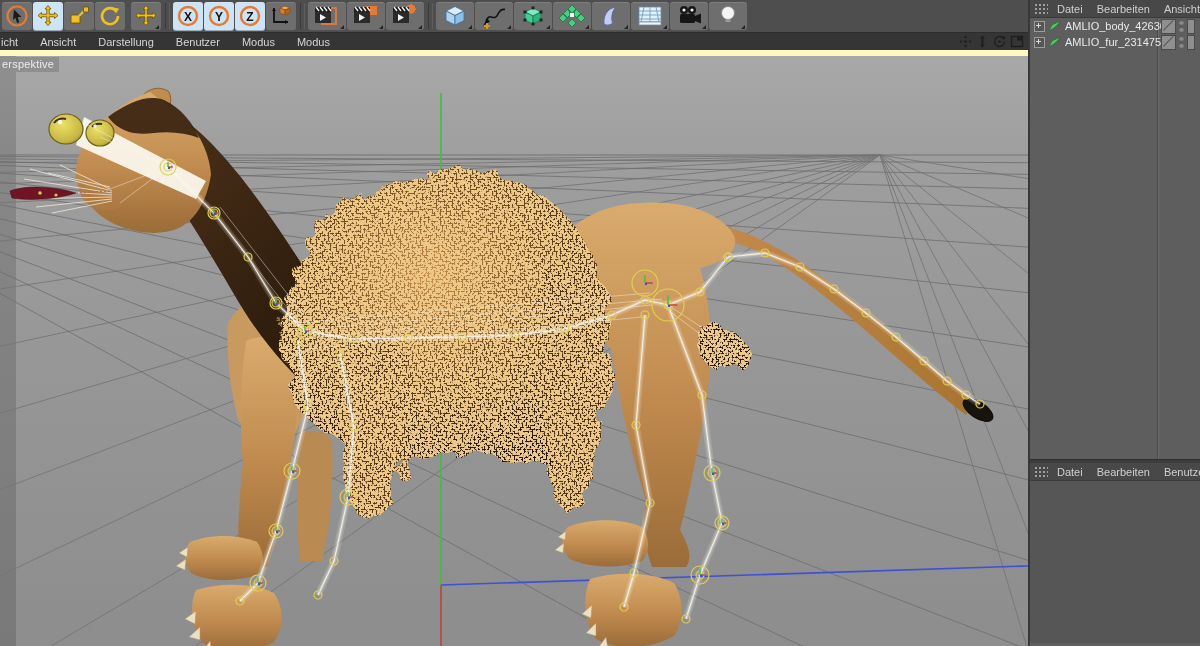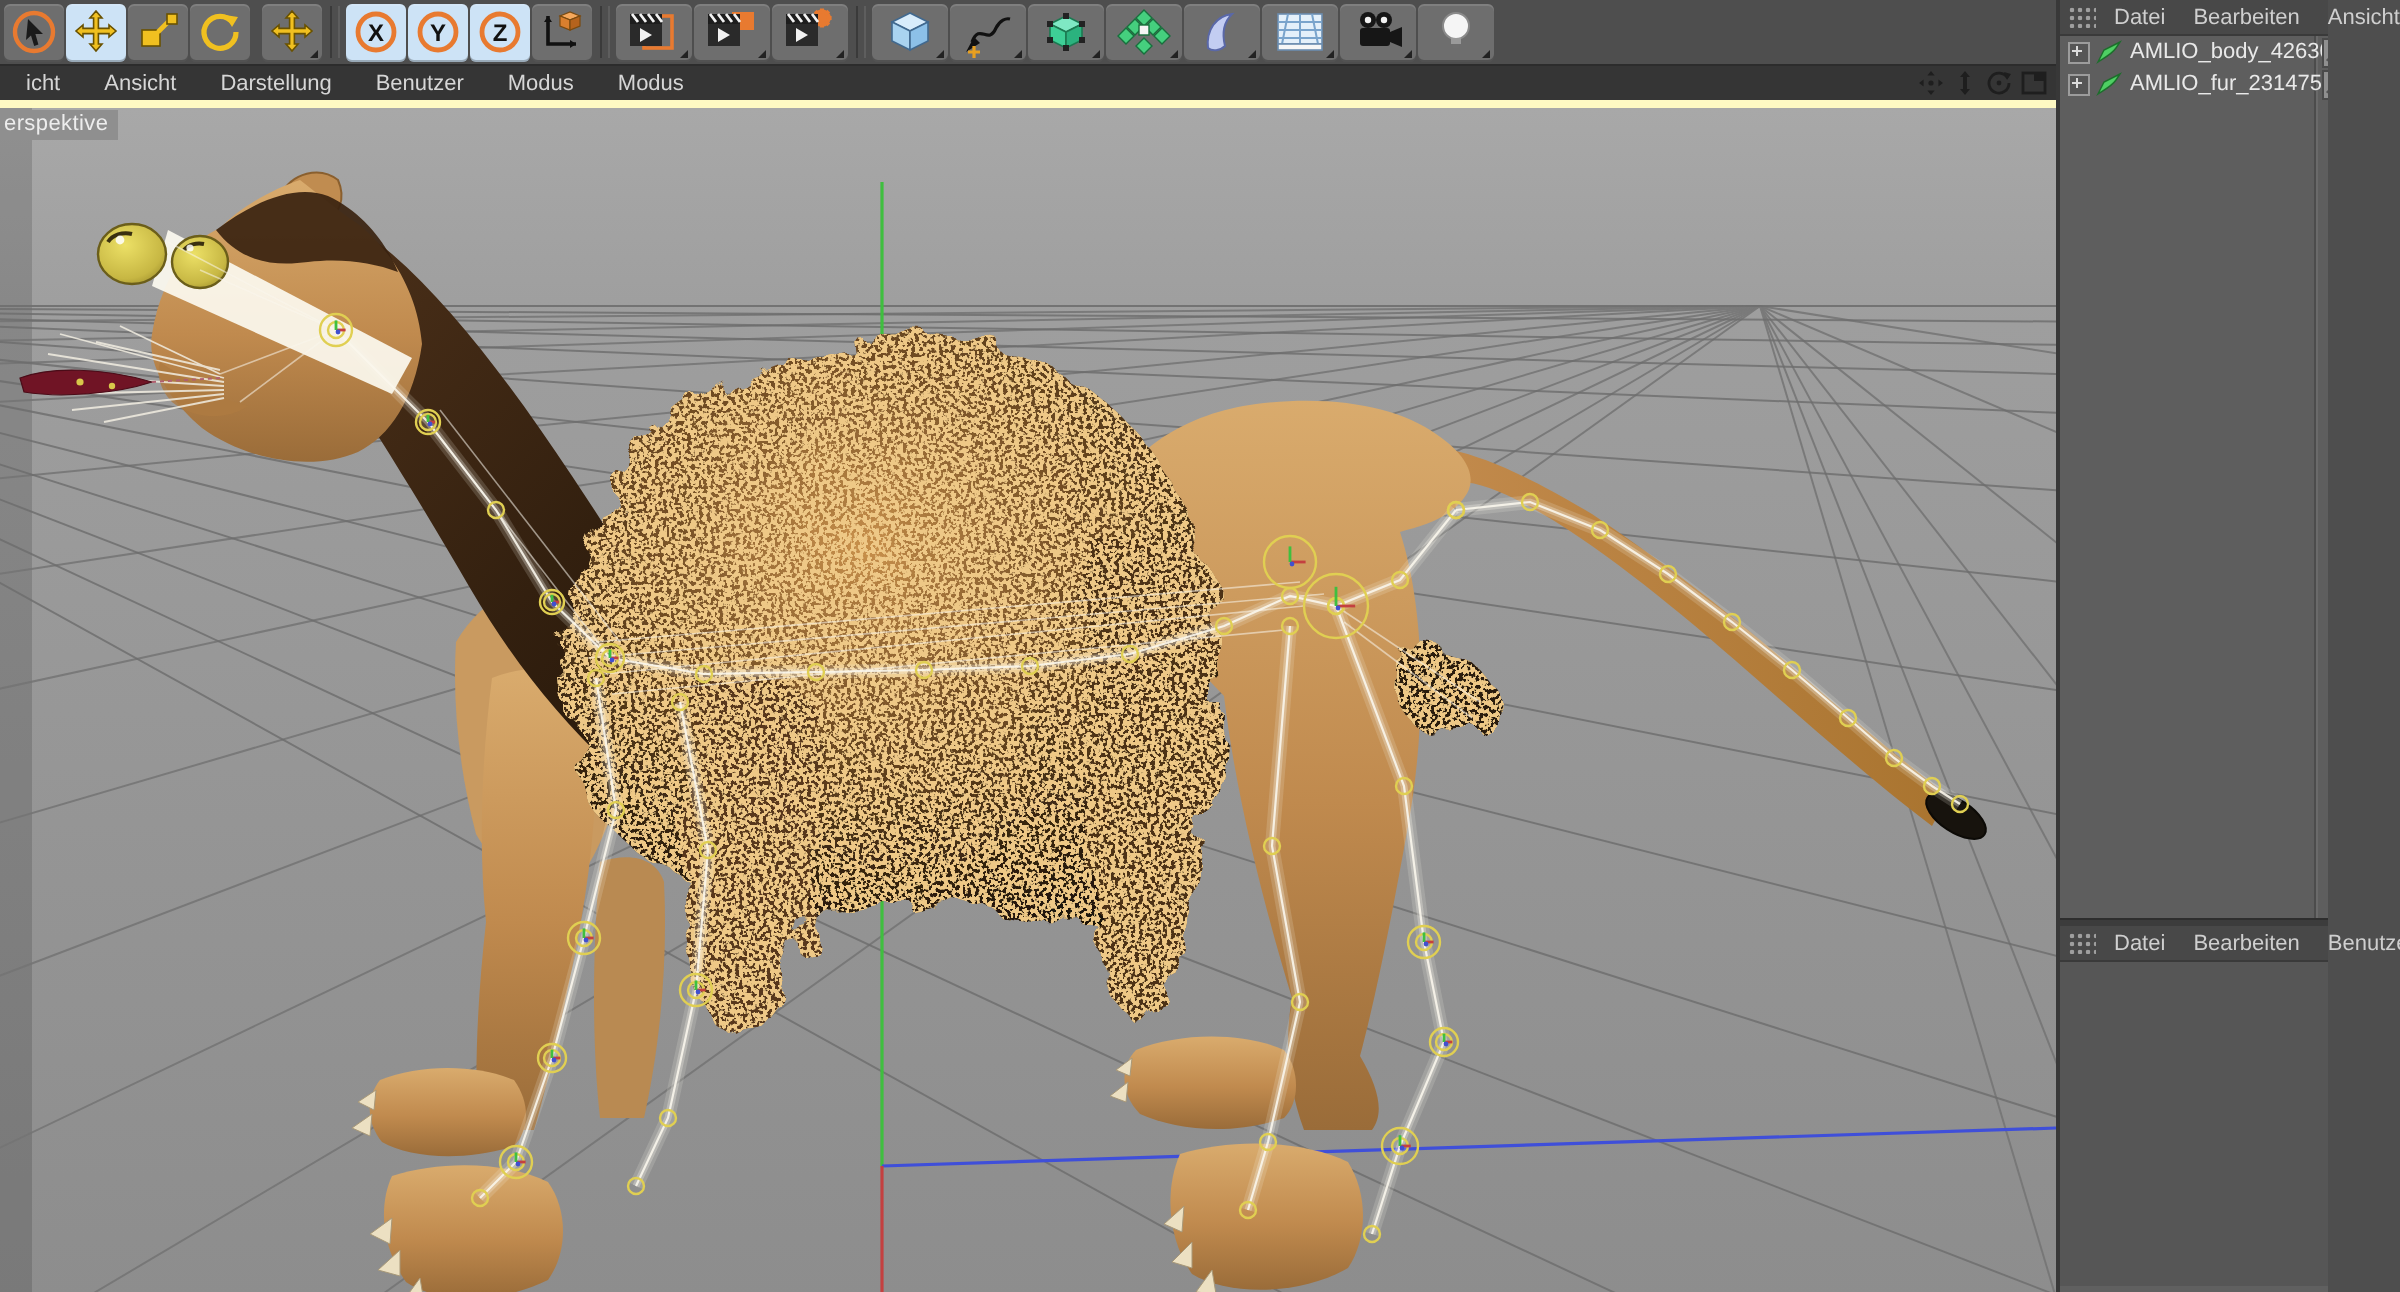--- a/index.html
+++ b/index.html
@@ -14,31 +14,31 @@
   .tbtn.wide{width:38px;}
   .tbtn.active{background:#cde3f6;}
   .tbtn.has-sub::after{content:"";position:absolute;right:2px;bottom:2px;width:0;height:0;
         border-left:4px solid transparent;border-bottom:4px solid #222;}
   .tsep{width:5px;height:100%;flex:none;}
   .tsep.line{width:3px;border-left:1px solid #3a3a3a;border-right:1px solid #5e5e5e;height:26px;margin:0 3px;}
   
   .vp-menubar{position:absolute;left:0;top:33px;width:1028px;height:17px;background:#353535;
               display:flex;align-items:center;font-size:11px;color:#d6d6d6;}
   .vp-menu-item{padding:0 11px;cursor:default;white-space:nowrap;}
-  .vp-menu-item:first-child{padding-left:13px;}
+  .vp-menu-item:first-child{padding-left:1px;}
   .vp-menubar .spacer{flex:1;}
   .vp-nav{display:flex;align-items:center;gap:4px;padding-right:4px;}
   .vp-nav svg{display:block;}
   
-  .viewport{position:absolute;left:0;top:50px;width:1028px;height:516px;background:#b91c1c;border-top:4px solid #fef9c3;box-sizing:border-box;}
+  .viewport{position:absolute;left:0;top:50px;width:1028px;height:516px;background:#b91c1c;border-top:6px solid #fef9c3;box-sizing:border-box;}
   .viewport svg{position:absolute;left:0;top:0;}
   .vp-label{position:absolute;left:0;top:1px;background:#8f8f8f;color:#ededed;font-size:11px;
             padding:1px 5px 2px 2px;letter-spacing:.2px;}
   
-  .right-panel{position:absolute;left:1028px;top:0;width:136px;height:646px;background:#606060;
+  .right-panel{position:absolute;left:1028px;top:0;width:172px;height:646px;background:#606060;
                border-left:2px solid #383838;box-sizing:border-box;}
   .panel-menubar{height:17px;background:#484848;display:flex;align-items:center;
                  font-size:11px;color:#cfcfcf;gap:0;border-bottom:1px solid #3a3a3a;}
   .panel-menubar .mitem{padding:0 7px;white-space:nowrap;}
   .grip{width:14px;height:11px;margin:0 2px 0 4px;flex:none;
         background-image:radial-gradient(circle,#9f9f9f 1px,transparent 1.3px);
         background-size:4px 4px;}
   .om-body{position:relative;height:441px;background:#5e5e5e;overflow:hidden;}
   .om-coldiv{position:absolute;left:127px;top:0;width:1px;height:100%;background:#4c4c4c;border-right:1px solid #6a6a6a;}
   .om-row{position:relative;height:16px;display:flex;align-items:center;font-size:11px;color:#e9e9e9;}

